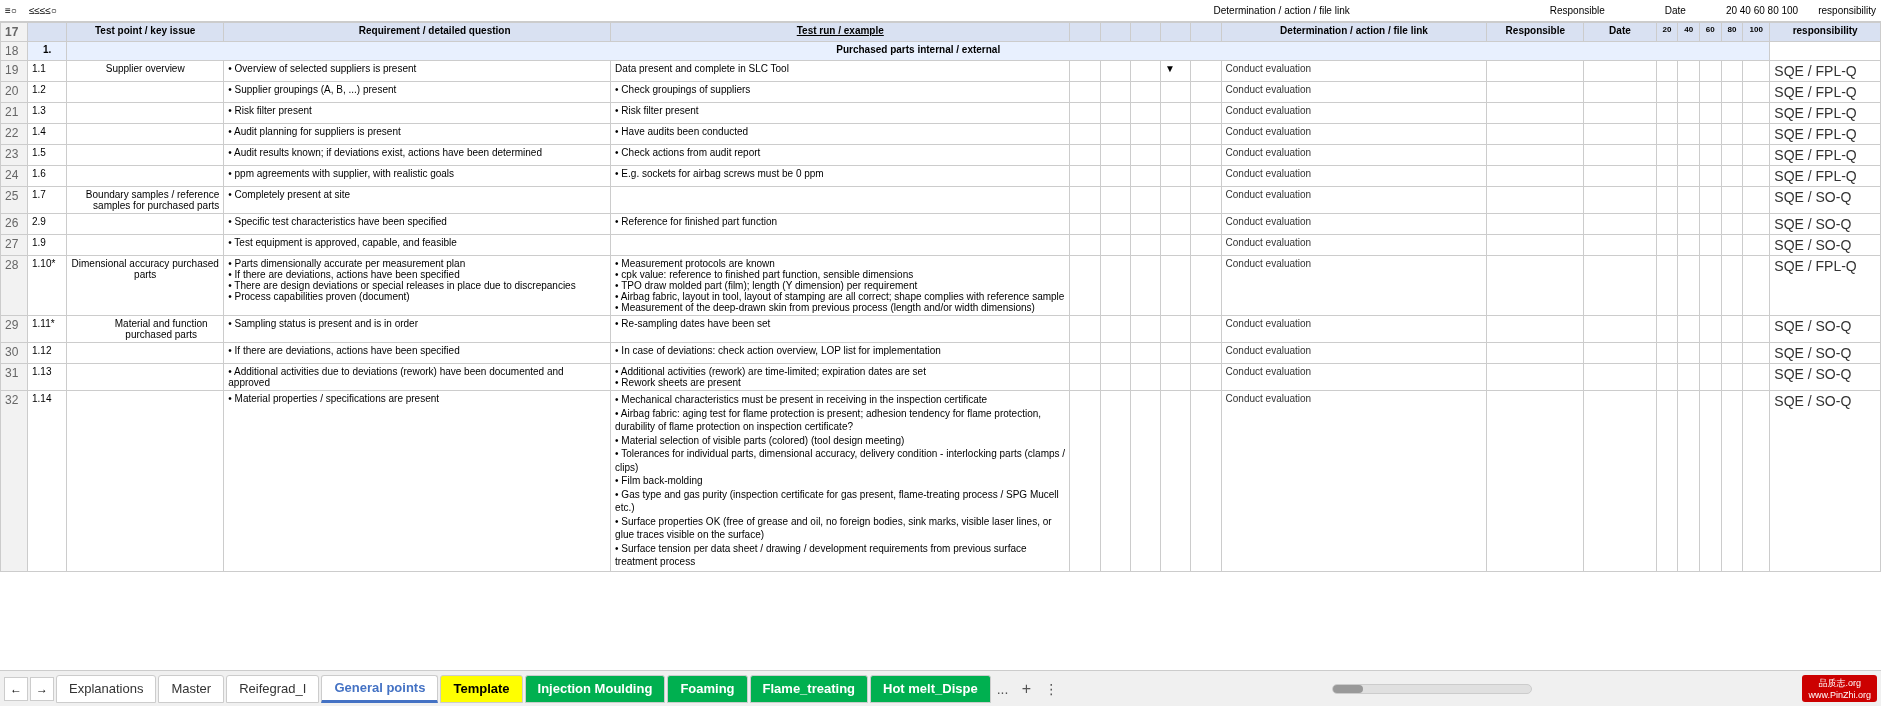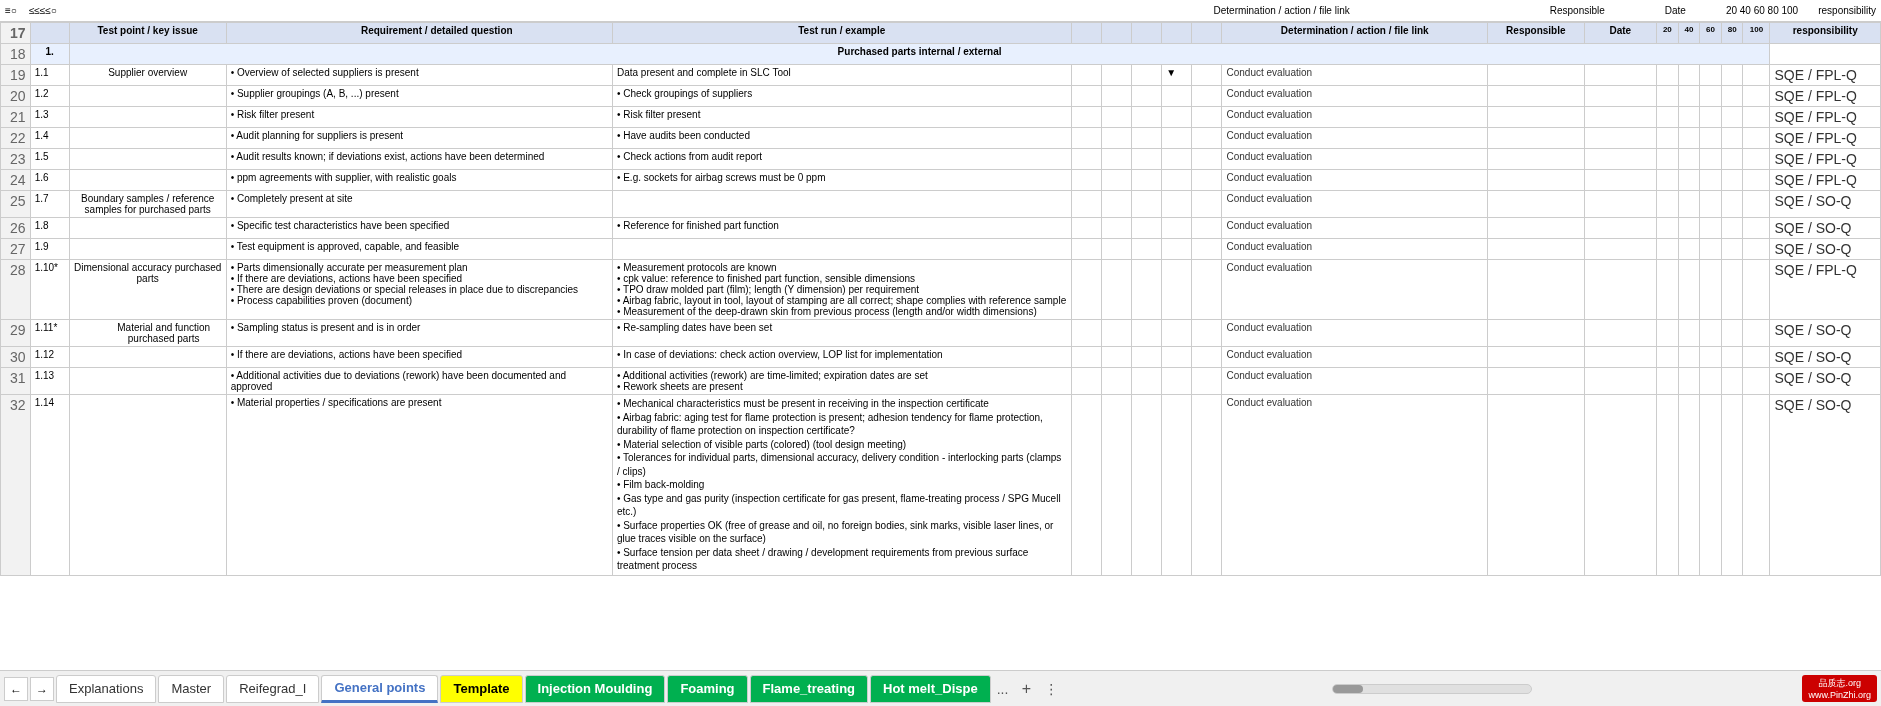--- a/index.html
+++ b/index.html
@@ -42,25 +42,25 @@
     }
     
     th {
       background: #d9e1f2;
       font-weight: bold;
       text-align: center;
     }
     
     .row-num {
       background: #f2f2f2;
-      text-align: right;
+      text-align: left;
       width: 20px;
       color: #666;
       border-right: 1px solid #ccc;
-      font-size: 14px;
+      font-size: 12px;
     }
     
     .section-header {
       background: #e8f0fe;
       font-weight: bold;
       text-align: center;
     }
     
     .conduct-eval {
       color: #333;
@@ -190,21 +190,21 @@
   </div>
 
   <div class="table-area">
     <table>
       <thead>
         <tr>
           <th class="row-num">17</th>
           <th style="width:30px;"></th>
           <th style="width:130px;">Test point / key issue</th>
           <th style="width:320px;padding-left:39px;">Requirement / detailed question</th>
-          <th style="width:380px;">Test run / example</th>
+          <th style="width:380px;text-decoration:underline;">Test run / example</th>
           <th style="width:25px;"></th>
           <th style="width:25px;"></th>
           <th style="width:25px;"></th>
           <th style="width:25px;"></th>
           <th style="width:25px;"></th>
           <th style="width:220px;">Determination / action / file link</th>
           <th style="width:80px;">Responsible</th>
           <th style="width:60px;">Date</th>
           <th class="small-prog-cols">20</th>
           <th class="small-prog-cols">40</th>
@@ -351,42 +351,42 @@
             <td></td>
             <td></td>
             <td></td>
             <td></td>
           <td class="responsibility-col">SQE / FPL-Q</td>
         </tr>
 
         <tr>
           <td class="row-num">25</td>
           <td>1.7</td>
-          <td style="text-align:center;">Boundary samples / reference samples for purchased parts</td>
+          <td style="text-align:right;">Boundary samples / reference samples for purchased parts</td>
           <td>• Completely present at site</td>
           <td></td>
           <td></td>
             <td></td>
             <td></td>
             <td></td>
             <td></td>
           <td class="conduct-eval">Conduct evaluation</td>
           <td></td>
           <td></td>
           <td></td>
             <td></td>
             <td></td>
             <td></td>
             <td></td>
           <td class="responsibility-col">SQE / SO-Q</td>
         </tr>
 
         <tr>
           <td class="row-num">26</td>
-          <td>1.8</td>
+          <td>2.9</td>
           <td></td>
           <td>• Specific test characteristics have been specified</td>
           <td>• Reference for finished part function</td>
           <td></td>
             <td></td>
             <td></td>
             <td></td>
             <td></td>
           <td class="conduct-eval">Conduct evaluation</td>
           <td></td>

